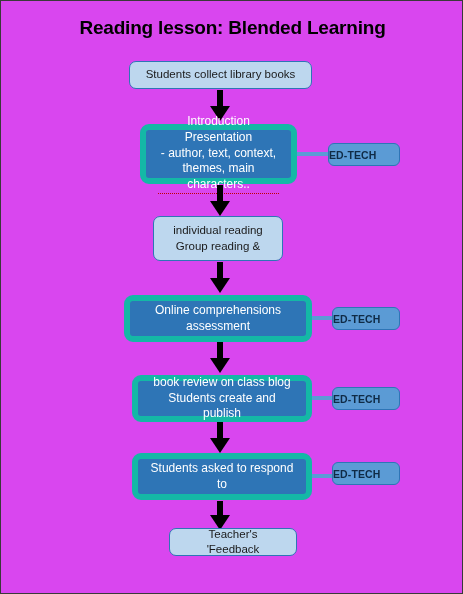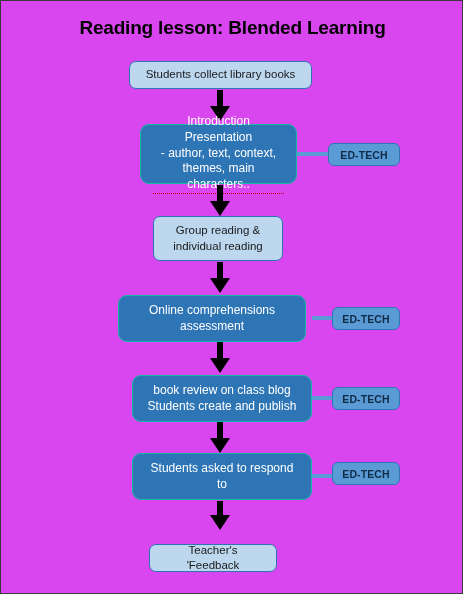--- a/index.html
+++ b/index.html
@@ -44,21 +44,21 @@
     padding: 2px 12px;
   }
   .node-light {
     background: #bdd7ee;
     border: 1px solid #2e75b6;
     color: #1a1a1a;
     font-size: 11.5px;
   }
   .node-dark {
     background: #2e75b6;
-    border: 1px solid #14b8a6;
+    border: 6px solid #14b8a6;
     color: #ffffff;
     font-size: 12px;
     border-radius: 9px;
   }
   .node-dark .txt { text-shadow: none; }
 
   
   .arrow {
     position: absolute;
     width: 24px;
@@ -70,21 +70,21 @@
     position: absolute;
     box-sizing: border-box;
     background: #5b9bd5;
     border: 1px solid #2e75b6;
     border-radius: 6px;
     color: #0f2b46;
     font-size: 10.5px;
     font-weight: bold;
     display: flex;
     align-items: center;
-    justify-content: center;
+    justify-content: flex-start;
     letter-spacing: 0.1px;
   }
   .connector {
     position: absolute;
     height: 4px;
     background: #5b9bd5;
   }
 
   .spell {
     border-bottom: 1px dotted #c00000;
@@ -119,32 +119,32 @@
   </div>
 
   <div class="arrow" style="left:207px; top:184px; height:32px;">
     <svg width="24" height="32" viewBox="0 0 24 32">
       <rect x="9" y="0" width="6" height="18" fill="#000000"></rect>
       <polygon points="2,16 22,16 12,31" fill="#000000"></polygon>
     </svg>
   </div>
 
   <div class="node node-light" style="left:152px; top:215px; width:130px; height:45px; flex-direction:column; justify-content:center;">
+    <span class="txt">individual reading</span>
     <span class="txt">Group reading &amp;</span>
-    <span class="txt">individual reading</span>
   </div>
 
   <div class="arrow" style="left:207px; top:261px; height:32px;">
     <svg width="24" height="32" viewBox="0 0 24 32">
       <rect x="9" y="0" width="6" height="18" fill="#000000"></rect>
       <polygon points="2,16 22,16 12,31" fill="#000000"></polygon>
     </svg>
   </div>
 
-  <div class="node node-dark" style="left:117px; top:294px; width:188px; height:47px; flex-direction:column; justify-content:center;">
+  <div class="node node-dark" style="left:123px; top:294px; width:188px; height:47px; flex-direction:column; justify-content:center;">
     <span class="txt">Online comprehensions</span>
     <span class="txt">assessment</span>
   </div>
   <div class="connector" style="left:311px; top:315px; width:24px;"></div>
   <div class="badge" style="left:331px; top:306px; width:68px; height:23px;">
     <span>ED-TECH</span>
   </div>
 
   <div class="arrow" style="left:207px; top:341px; height:32px;">
     <svg width="24" height="32" viewBox="0 0 24 32">
@@ -177,17 +177,17 @@
     <span>ED-TECH</span>
   </div>
 
   <div class="arrow" style="left:207px; top:500px; height:30px;">
     <svg width="24" height="30" viewBox="0 0 24 30">
       <rect x="9" y="0" width="6" height="16" fill="#000000"></rect>
       <polygon points="2,14 22,14 12,29" fill="#000000"></polygon>
     </svg>
   </div>
 
-  <div class="node node-light" style="left:148px; top:527px; width:128px; height:28px;margin-top:16px;">
+  <div class="node node-light" style="left:168px; top:527px; width:128px; height:28px;">
     <span class="txt">Teacher's 'Feedback</span>
   </div>
 
 </div>
 
 </body></html>

